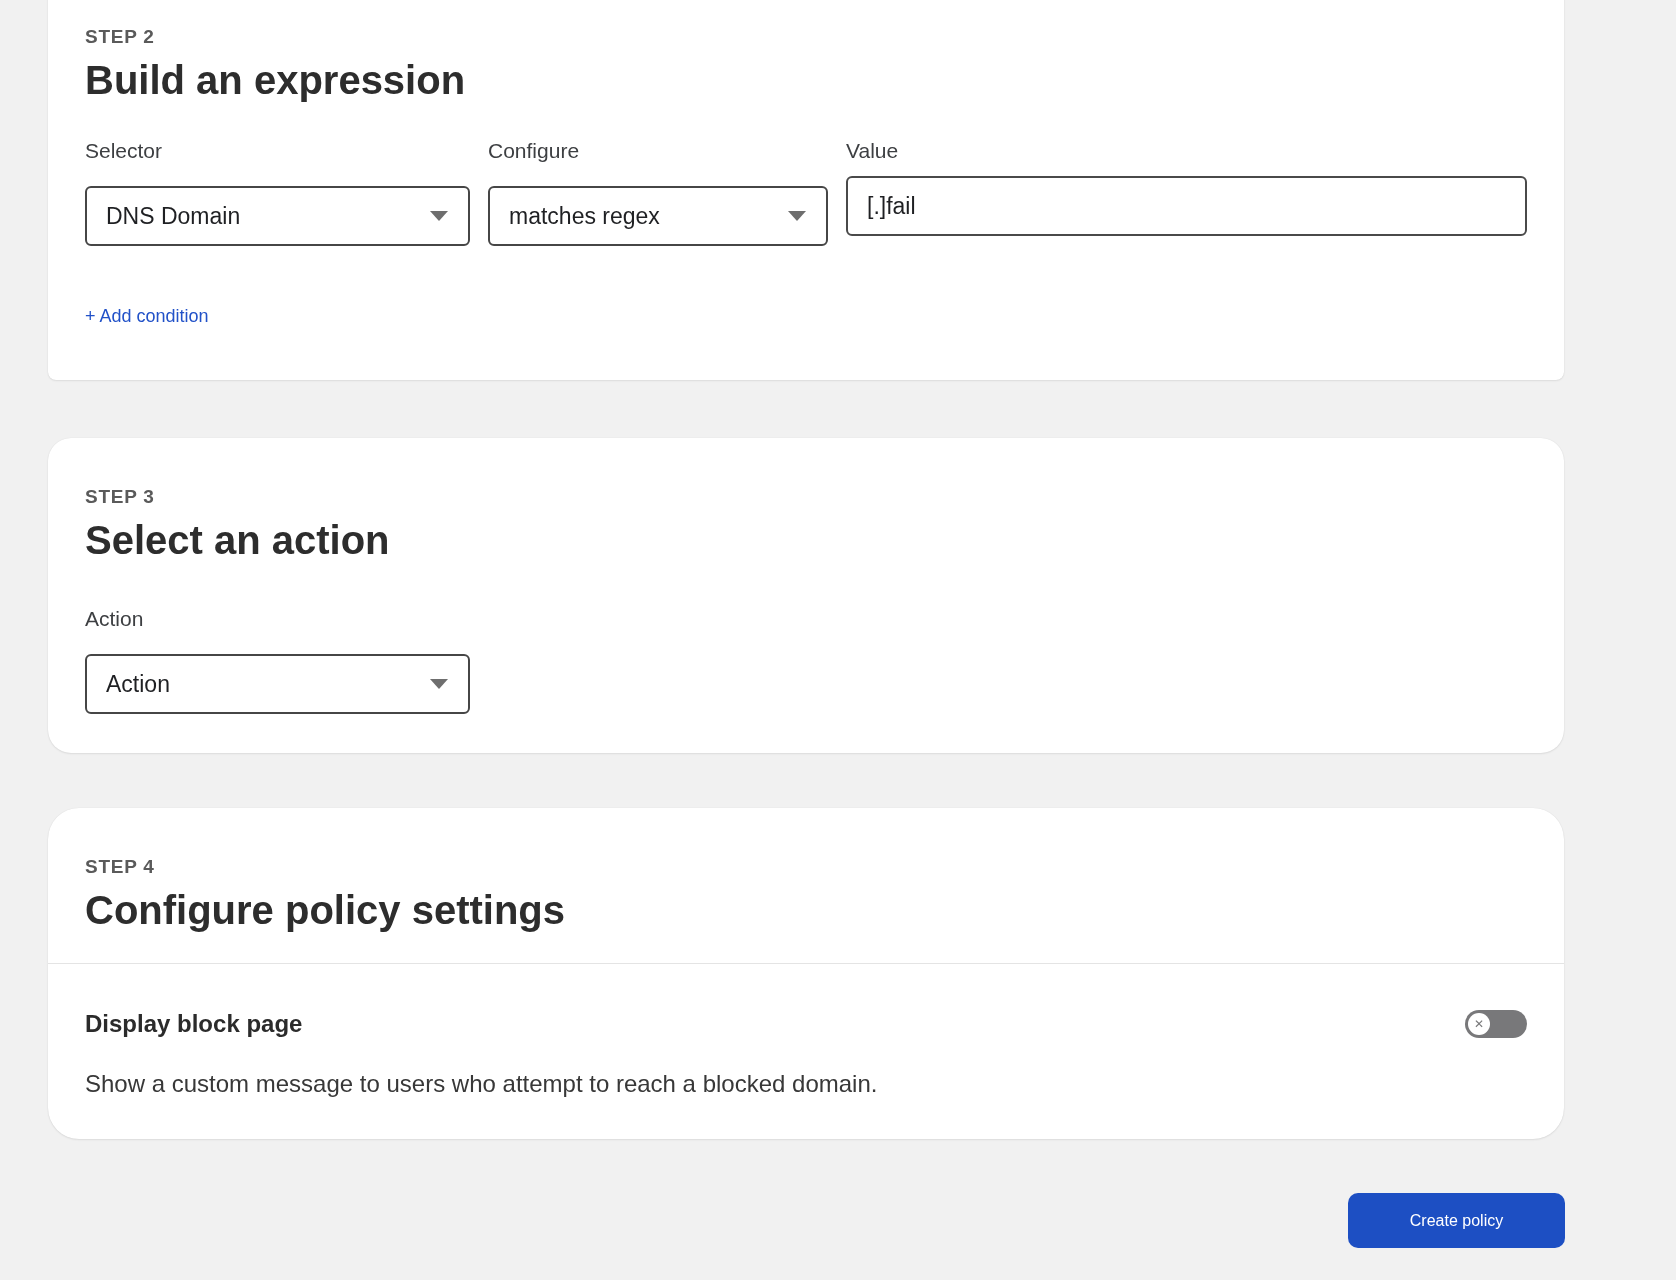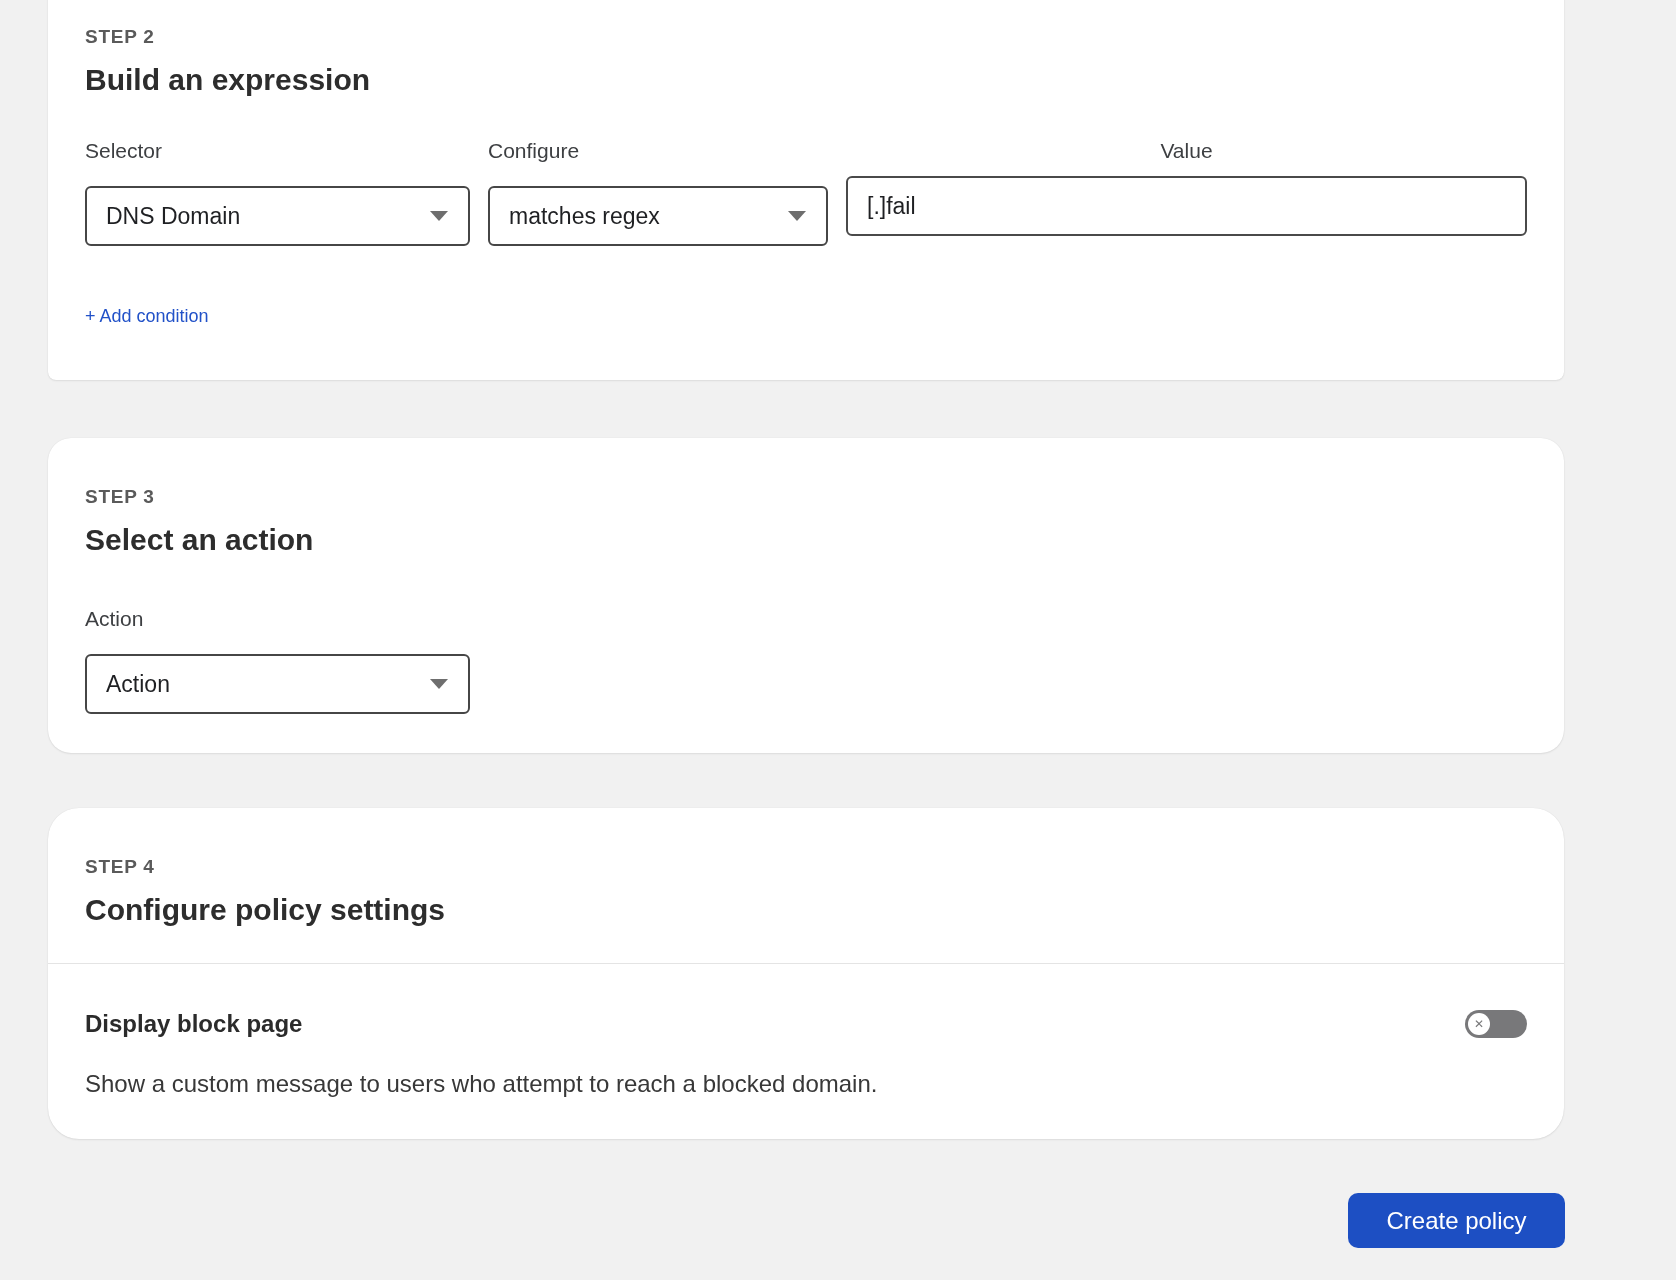--- a/index.html
+++ b/index.html
@@ -24,31 +24,31 @@
   #step4-card { margin-top: 55px; border-radius: 31px; }
 
   .step-label {
     font-size: 19px; line-height: 23px;
     font-weight: bold;
     color: #5a5a5a;
     letter-spacing: 0.04em;
   }
   .card-title {
     margin-top: 12px;
-    font-size: 30px; line-height: 40px;
+    font-size: 40px; line-height: 40px;
     font-weight: bold;
     color: #2d2d2d;
   }
 
   .fields-row { margin-top: 38px; display: flex; gap: 18px; }
   .field { display: flex; flex-direction: column; }
   .field-label { font-size: 21px; line-height: 26px; color: #3d3f42; }
   .w-selector { width: 385px; }
   .w-operator { width: 340px; }
-  .w-value { flex: 1; align-items: center; }
+  .w-value { flex: 1; }
 
   .dropdown {
     margin-top: 22px;
     height: 60px;
     border: 2px solid #464646;
     border-radius: 6px;
     background: #fff;
     display: flex; align-items: center; justify-content: space-between;
     padding: 0 20px 0 19px;
     font-size: 23px; color: #1f2023;
@@ -119,21 +119,21 @@
     margin-top: 54px;
     padding-right: 111px;
     display: flex; justify-content: flex-end;
   }
   .primary-btn {
     width: 217px; height: 55px;
     background: #1d4fc3;
     border: none;
     border-radius: 10px;
     color: #ffffff;
-    font-size: 24px;
+    font-size: 16px;
     font-family: "Liberation Sans", "DejaVu Sans", sans-serif;
     cursor: pointer;
     display: flex; align-items: center; justify-content: center;
   }
 </style>
 </head>
 <body>
 
 <section class="card card-pad" id="step2-card">
   <div class="step-label">STEP 2</div>

